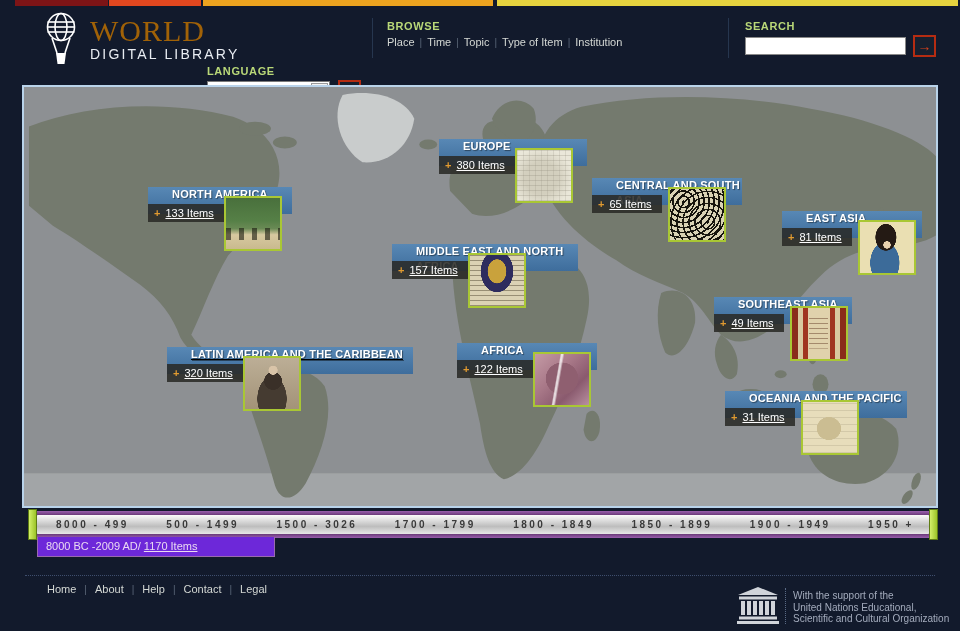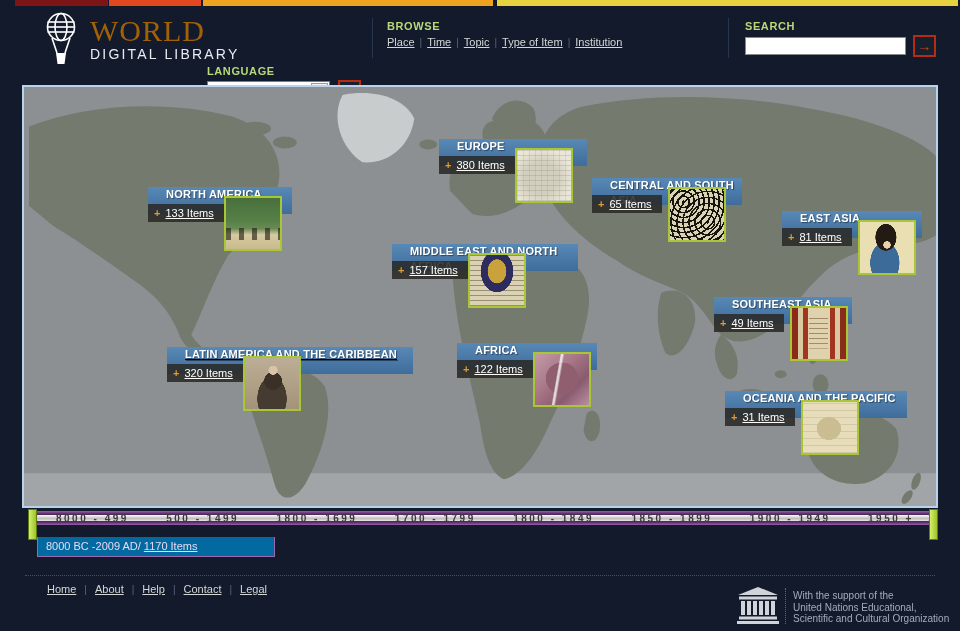--- a/index.html
+++ b/index.html
@@ -27,33 +27,33 @@
   .select-text { flex:1; font-size:12px; color:#111; padding-left:5px; }
   .select-arrow { width:17px; height:16px; margin-right:1px; background:linear-gradient(180deg,#f4f4f4,#cfcfcf); border:1px solid #9a9a9a; font-size:8px; color:#333; display:flex; align-items:center; justify-content:center; }
   .go-btn { position:absolute; width:23px; height:22px; background:#16202f; border:2px solid #b52c12; color:#d8421c; font-size:14px; font-weight:bold; display:flex; align-items:center; justify-content:center; cursor:pointer; }
   .lang .go-btn { left:131px; top:15px; }
 
   .vdiv { position:absolute; top:18px; width:1px; height:40px; background:#26364f; }
   .vdiv1 { left:372px; } .vdiv2 { left:728px; }
 
   .browse { position:absolute; left:387px; top:20px; }
   .browse-links { position:absolute; top:16px; left:0; white-space:nowrap; font-size:11px; }
-  .browse-links a, .footer-links a { color:#d4d8d4; text-decoration:underline; cursor:pointer; }
+  .browse-links a, .footer-links a { color:#d4d8d4; cursor:pointer; }
   .hsep { color:#5a6678; margin:0 5px; font-size:10px; }
 
   .search { position:absolute; left:737px; top:20px;margin-left:8px; }
   .search input { position:absolute; top:17px; left:0; width:161px; height:18px; border:1px solid #888; background:#fff; font-size:12px; padding:0 4px; }
   .search .go-btn { left:168px; top:15px; }
 
   
   .map { position:absolute; left:22px; top:85px; width:916px; height:423px; border:2px solid #b9d3ea; box-shadow:inset 0 0 0 1px #5d7389; background:#8d9093; }
   .map svg.world { position:absolute; left:0; top:0; width:100%; height:100%; }
 
   .region { position:absolute; }
-  .region-title { background:linear-gradient(180deg,#5888b5,#3e6d9c); color:#fff; font-size:11px; font-weight:bold; height:27px; line-height:15px; padding-left:18px; letter-spacing:.2px; text-shadow:1px 1px 1px rgba(0,0,0,.45); cursor:pointer; }
+  .region-title { background:linear-gradient(180deg,#5888b5,#3e6d9c); color:#fff; font-size:11px; font-weight:bold; height:27px; line-height:15px; padding-left:24px; letter-spacing:.2px; text-shadow:1px 1px 1px rgba(0,0,0,.45); cursor:pointer; }
   .region-items { position:absolute; left:0; top:17px; background:rgba(42,42,39,.88); height:18px; line-height:18px; padding:0 10px 0 6px; font-size:11px; white-space:nowrap; cursor:pointer; }
   .region-items .plus { color:#e09a30; font-weight:bold; margin-right:5px; }
   .region-items a { color:#fff; text-decoration:underline; }
   .region-thumb { position:absolute; left:76px; top:9px; width:58px; height:55px; border:2px solid #a9c734; cursor:pointer; }
 
   .r-na  { left:124px; top:100px; width:144px; }
   .r-eu  { left:415px; top:52px;  width:148px; }
   .r-csa { left:568px; top:91px;  width:150px; }
   .r-ea  { left:758px; top:124px; width:140px; }
   .r-mena{ left:368px; top:157px; width:186px; }
@@ -96,29 +96,29 @@
       radial-gradient(circle at 52% 24%, #d9c4a8 0 9%, transparent 10%),
       radial-gradient(ellipse at 52% 45%, #3a3028 0 22%, transparent 23%),
       radial-gradient(ellipse at 50% 80%, #453b31 0 38%, transparent 39%),
       linear-gradient(180deg,#bcae96,#a39378); }
   .t-op { background-image:
       radial-gradient(ellipse at 48% 52%, #cbbd92 0 30%, transparent 31%),
       repeating-linear-gradient(0deg, rgba(120,110,85,.18) 0 1px, transparent 1px 7px);
       background-color:#e7ddbb; }
 
   
-  .timeline { position:absolute; left:28px; top:511px; width:910px; height:14px;
+  .timeline { position:absolute; left:28px; top:511px; width:910px; height:27px;
       background:linear-gradient(180deg,#9a5fae 0%,#53285f 22%,#53285f 78%,#9a5fae 100%); cursor:pointer; }
   .tl-bar { position:absolute; left:8px; right:8px; top:4px; bottom:4px;
       background:linear-gradient(180deg,#fbfbfb,#bdbdbd 60%,#e8e8e8); border-radius:2px;
       display:flex; align-items:center; justify-content:space-between; padding:0 16px 0 20px; }
   .tl-bar span { font-size:10px; font-weight:bold; color:#3a3a3a; letter-spacing:2.5px; white-space:nowrap; }
   .tl-handle { position:absolute; top:-2px; width:9px; height:31px; background:linear-gradient(90deg,#d4f06a,#9cc428); border:1px solid #5f7d14; z-index:5; cursor:ew-resize; }
   .tl-handle.left { left:0; } .tl-handle.right { right:0; }
-  .tl-tooltip { position:absolute; left:37px; top:537px; width:238px; height:20px; background:#0369a1; border:1px solid #9a6aae; border-top:none; font-size:11px; color:#ead9f2; line-height:19px; padding-left:8px; white-space:nowrap; }
+  .tl-tooltip { position:absolute; left:37px; top:537px; width:238px; height:20px; background:#6d28d9; border:1px solid #9a6aae; border-top:none; font-size:11px; color:#ead9f2; line-height:19px; padding-left:8px; white-space:nowrap; }
   .tl-tooltip a { color:#ead9f2; text-decoration:underline; cursor:pointer; }
 
   
   .footer-rule { position:absolute; left:25px; right:25px; top:575px; border-top:1px dotted #3e4e6e; }
   .footer-links { position:absolute; left:28px; top:583px; font-size:11px; white-space:nowrap;padding-left:19px; }
   .footer-links .hsep { margin:0 8px; }
   .unesco { position:absolute; left:737px; top:587px; display:flex; align-items:flex-start; }
   .unesco-logo { width:42px; height:38px; }
   .unesco-div { width:1px; height:36px; border-left:1px dotted #5a6a85; margin:1px 7px 0 6px; }
   .unesco-text { font-size:10px; color:#a3abbc; line-height:11.5px; padding-top:3px; }
@@ -268,21 +268,21 @@
       <div class="region-title">OCEANIA AND THE PACIFIC</div>
       <div class="region-items"><span class="plus">+</span><a>31 Items</a></div>
       <div class="region-thumb t-op"></div>
     </div>
   </div>
 
   <div class="timeline">
     <div class="tl-bar">
       <span>8000 - 499</span>
       <span>500 - 1499</span>
-      <span>1800 - 1699</span>
+      <span>1500 - 3026</span>
       <span>1700 - 1799</span>
       <span>1800 - 1849</span>
       <span>1850 - 1899</span>
       <span>1900 - 1949</span>
       <span>1950 +</span>
     </div>
     <div class="tl-handle left"></div>
     <div class="tl-handle right"></div>
   </div>
   <div class="tl-tooltip"><span>8000 BC -2009 AD/ </span><a>1170 Items</a></div>

